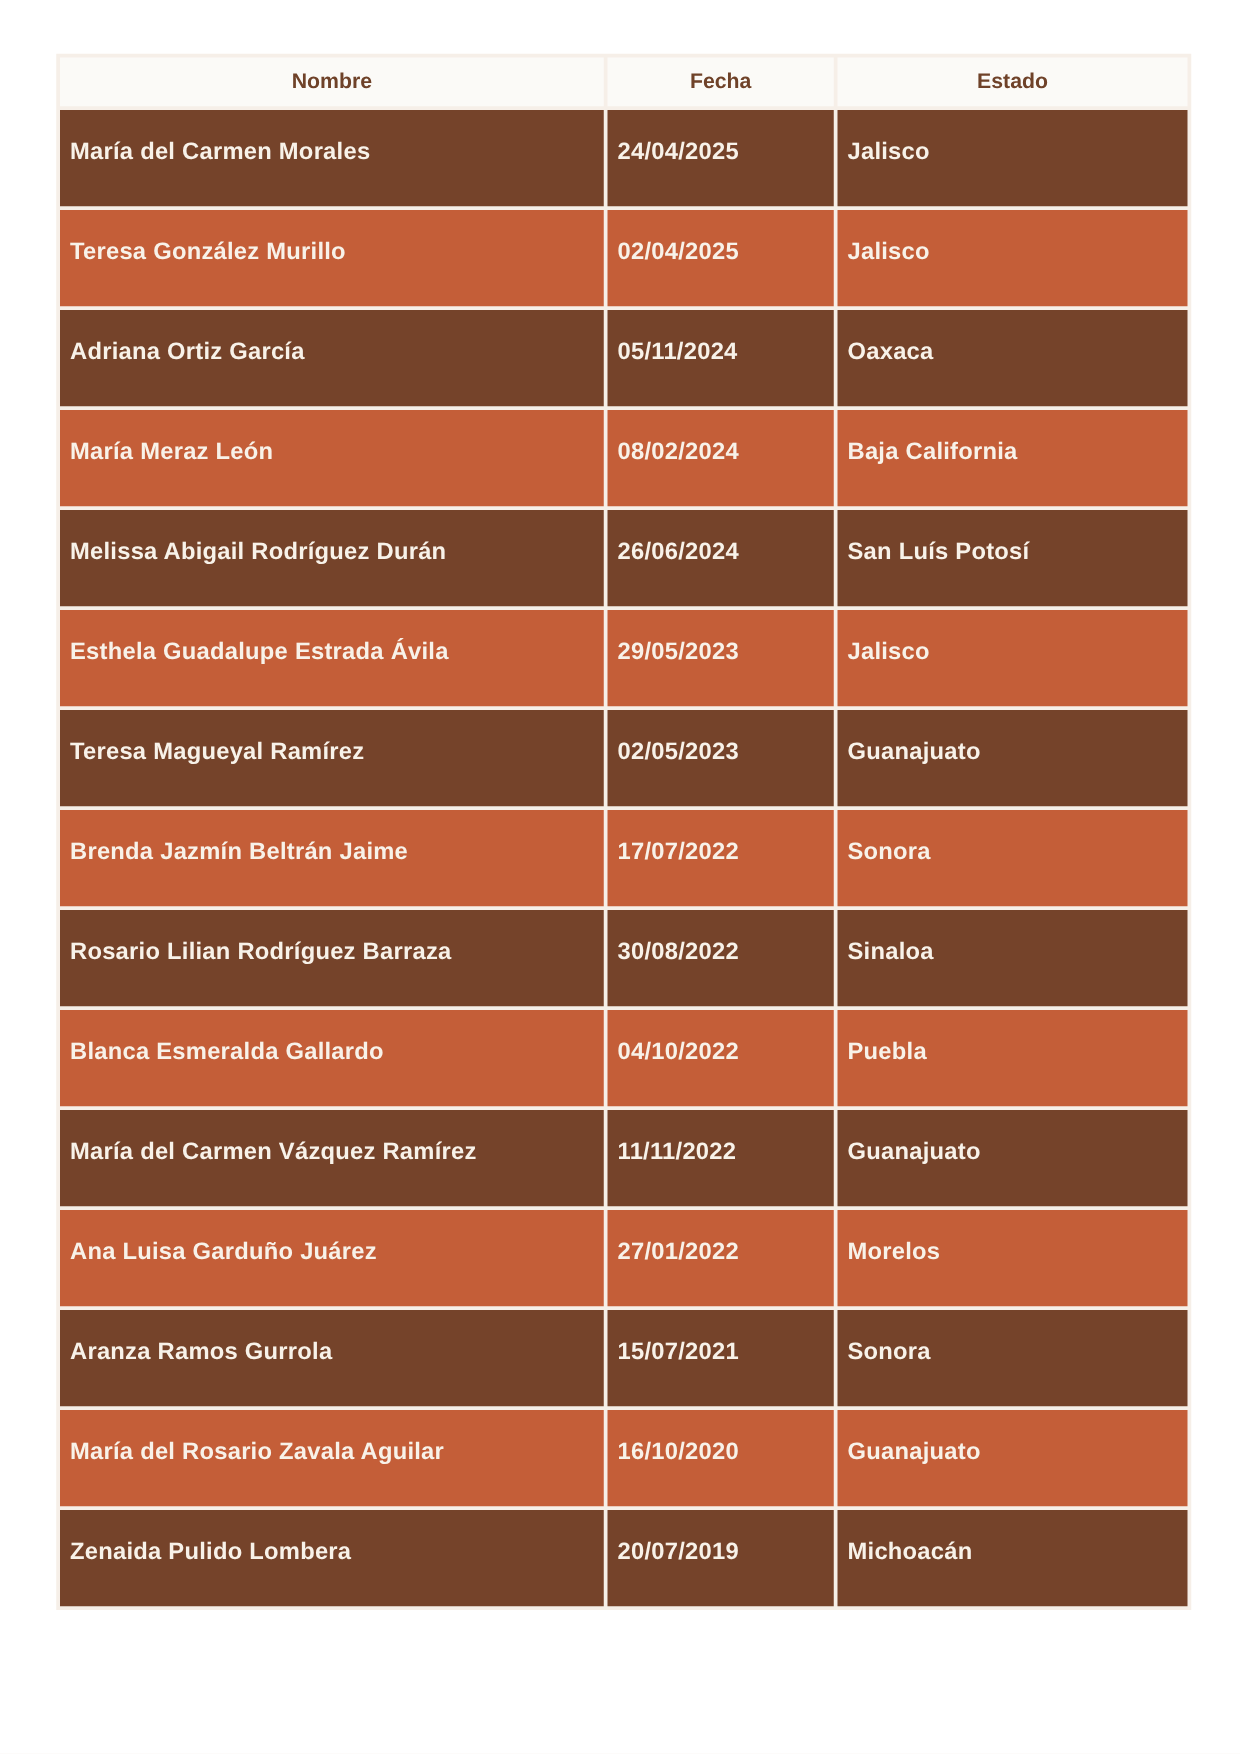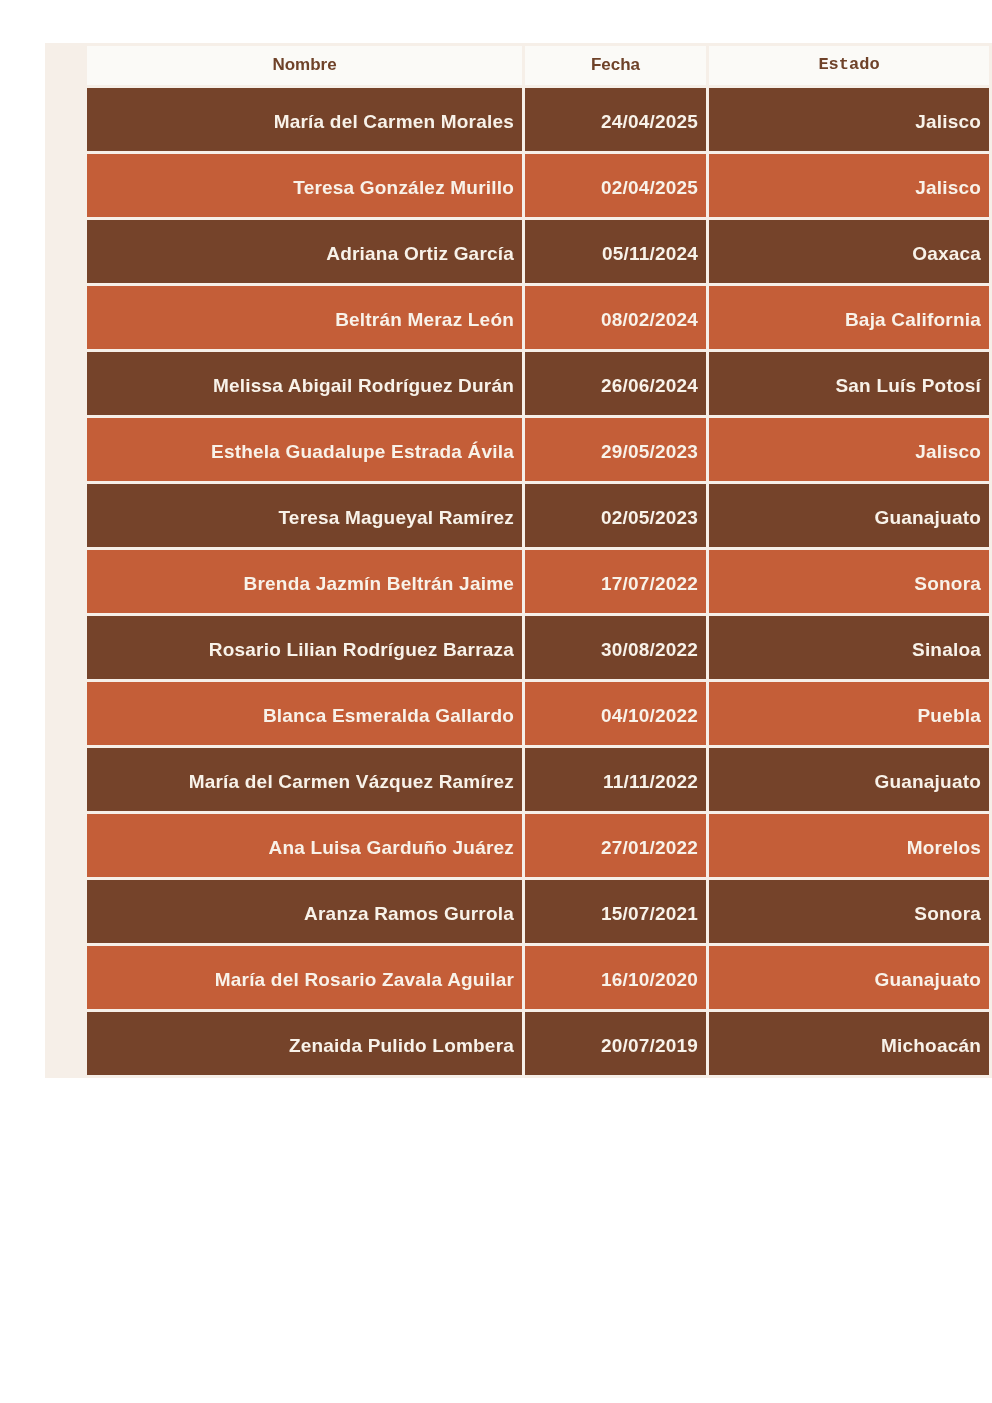--- a/index.html
+++ b/index.html
@@ -19,44 +19,43 @@
     left: 45px;
     top: 43px;
     width: 897px;
   }
   table.records {
     width: 100%;
     border-collapse: separate;
     border-spacing: 3px;
     background: var(--separator, #f8f2ec);
     table-layout: fixed;
-    padding-left: 39px;
   }
   th.col-nombre { width: 435px; }
   th.col-fecha  { width: 181px; }
-  th.col-estado { width: 280px; font-family: Liberation Mono, monospace; }
+  th.col-estado { width: 280px; }
   table.records th {
     height: 39px;
     background: var(--header-bg, #fbfaf7);
     color: var(--header-text, #6f4229);
     font-weight: bold;
     font-size: 17px;
     text-align: center;
     vertical-align: middle;
     padding: 0 6px 2px 6px;
     box-sizing: border-box;
   }
   table.records td {
-    height: 63px;
+    height: 77px;
     box-sizing: border-box;
     color: var(--cell-text, #f8f2e9);
     font-weight: bold;
     font-size: 19px;
     letter-spacing: 0.2px;
-    text-align: right;
+    text-align: left;
     vertical-align: top;
     padding: 23px 8px 0 8px;
     overflow: hidden;
     white-space: nowrap;
   }
   tbody tr:nth-child(odd)  td { background: var(--row-dark, #75432a); }
   tbody tr:nth-child(even) td { background: var(--row-orange, #c45e38); }
 </style>
 </head>
 <body>
@@ -80,21 +79,21 @@
     <td>Teresa González Murillo</td>
     <td>02/04/2025</td>
     <td>Jalisco</td>
   </tr>
         <tr>
     <td>Adriana Ortiz García</td>
     <td>05/11/2024</td>
     <td>Oaxaca</td>
   </tr>
         <tr>
-    <td>Beltrán Meraz León</td>
+    <td>María Meraz León</td>
     <td>08/02/2024</td>
     <td>Baja California</td>
   </tr>
         <tr>
     <td>Melissa Abigail Rodríguez Durán</td>
     <td>26/06/2024</td>
     <td>San Luís Potosí</td>
   </tr>
         <tr>
     <td>Esthela Guadalupe Estrada Ávila</td>

